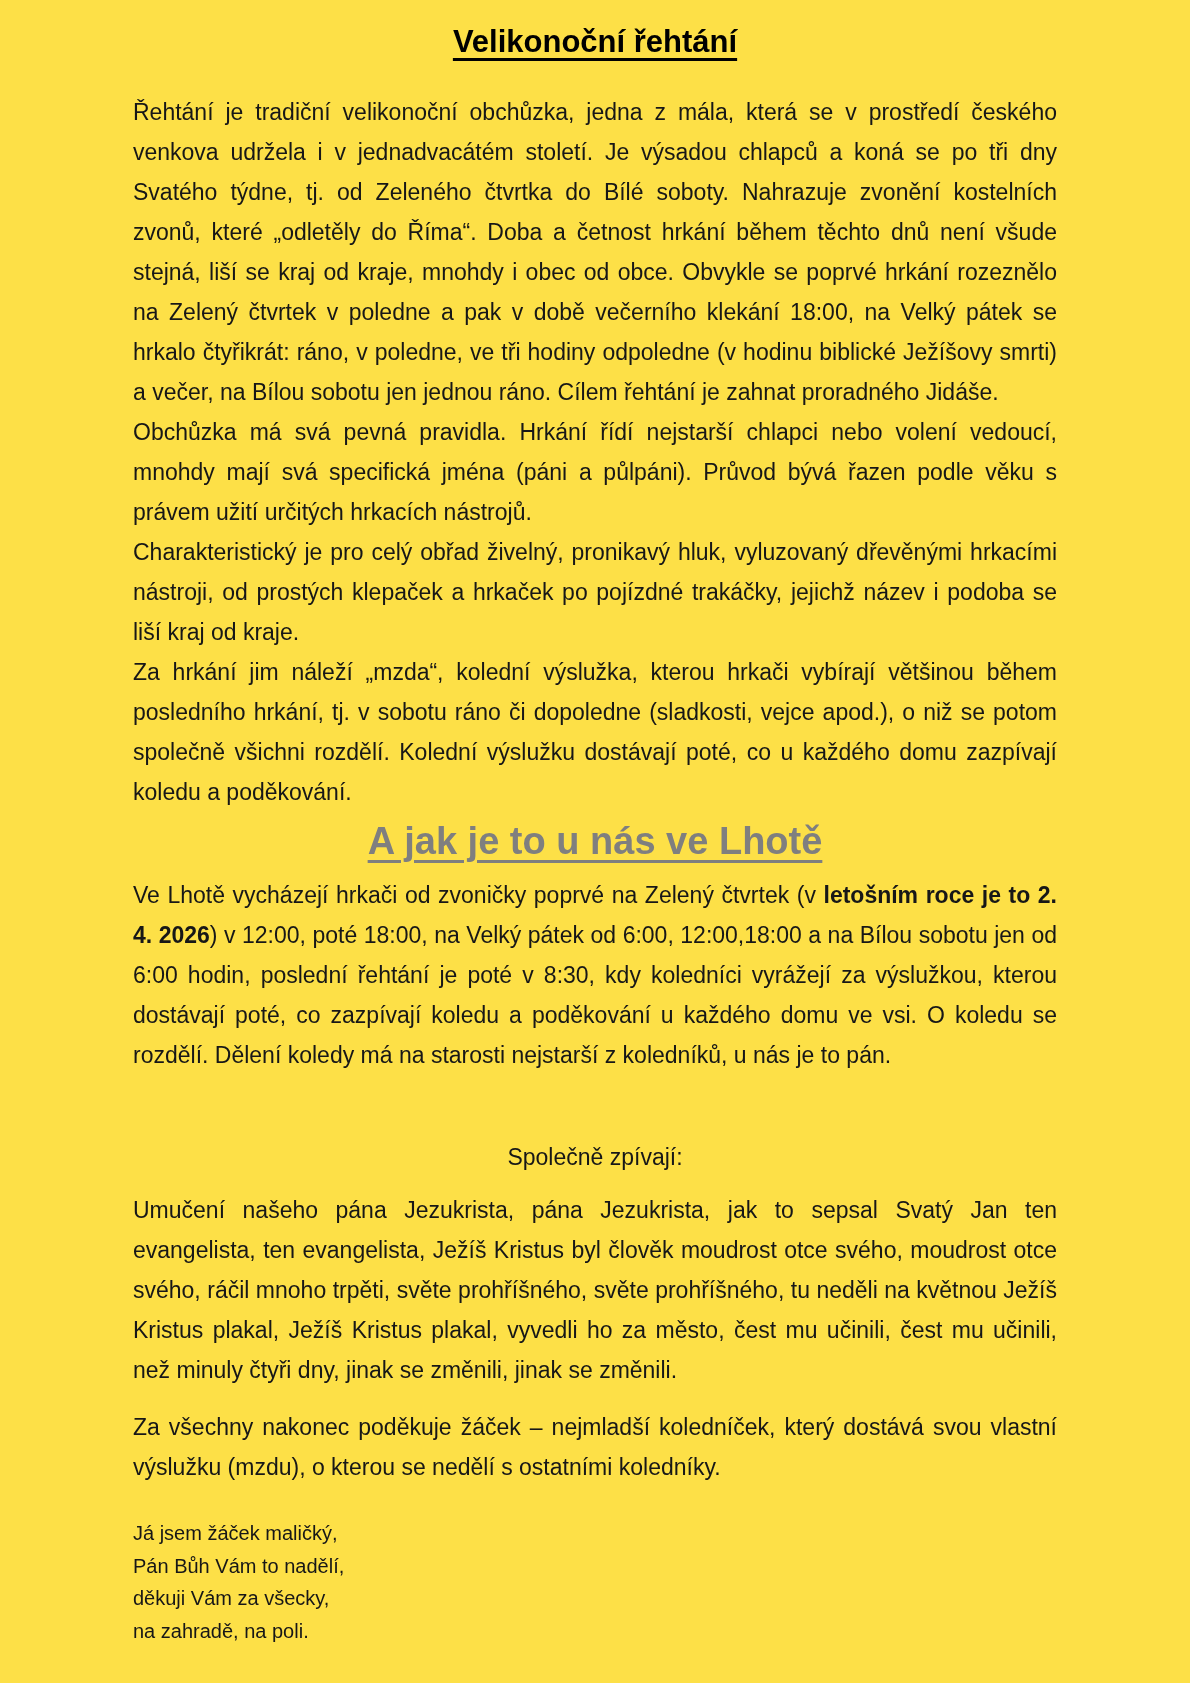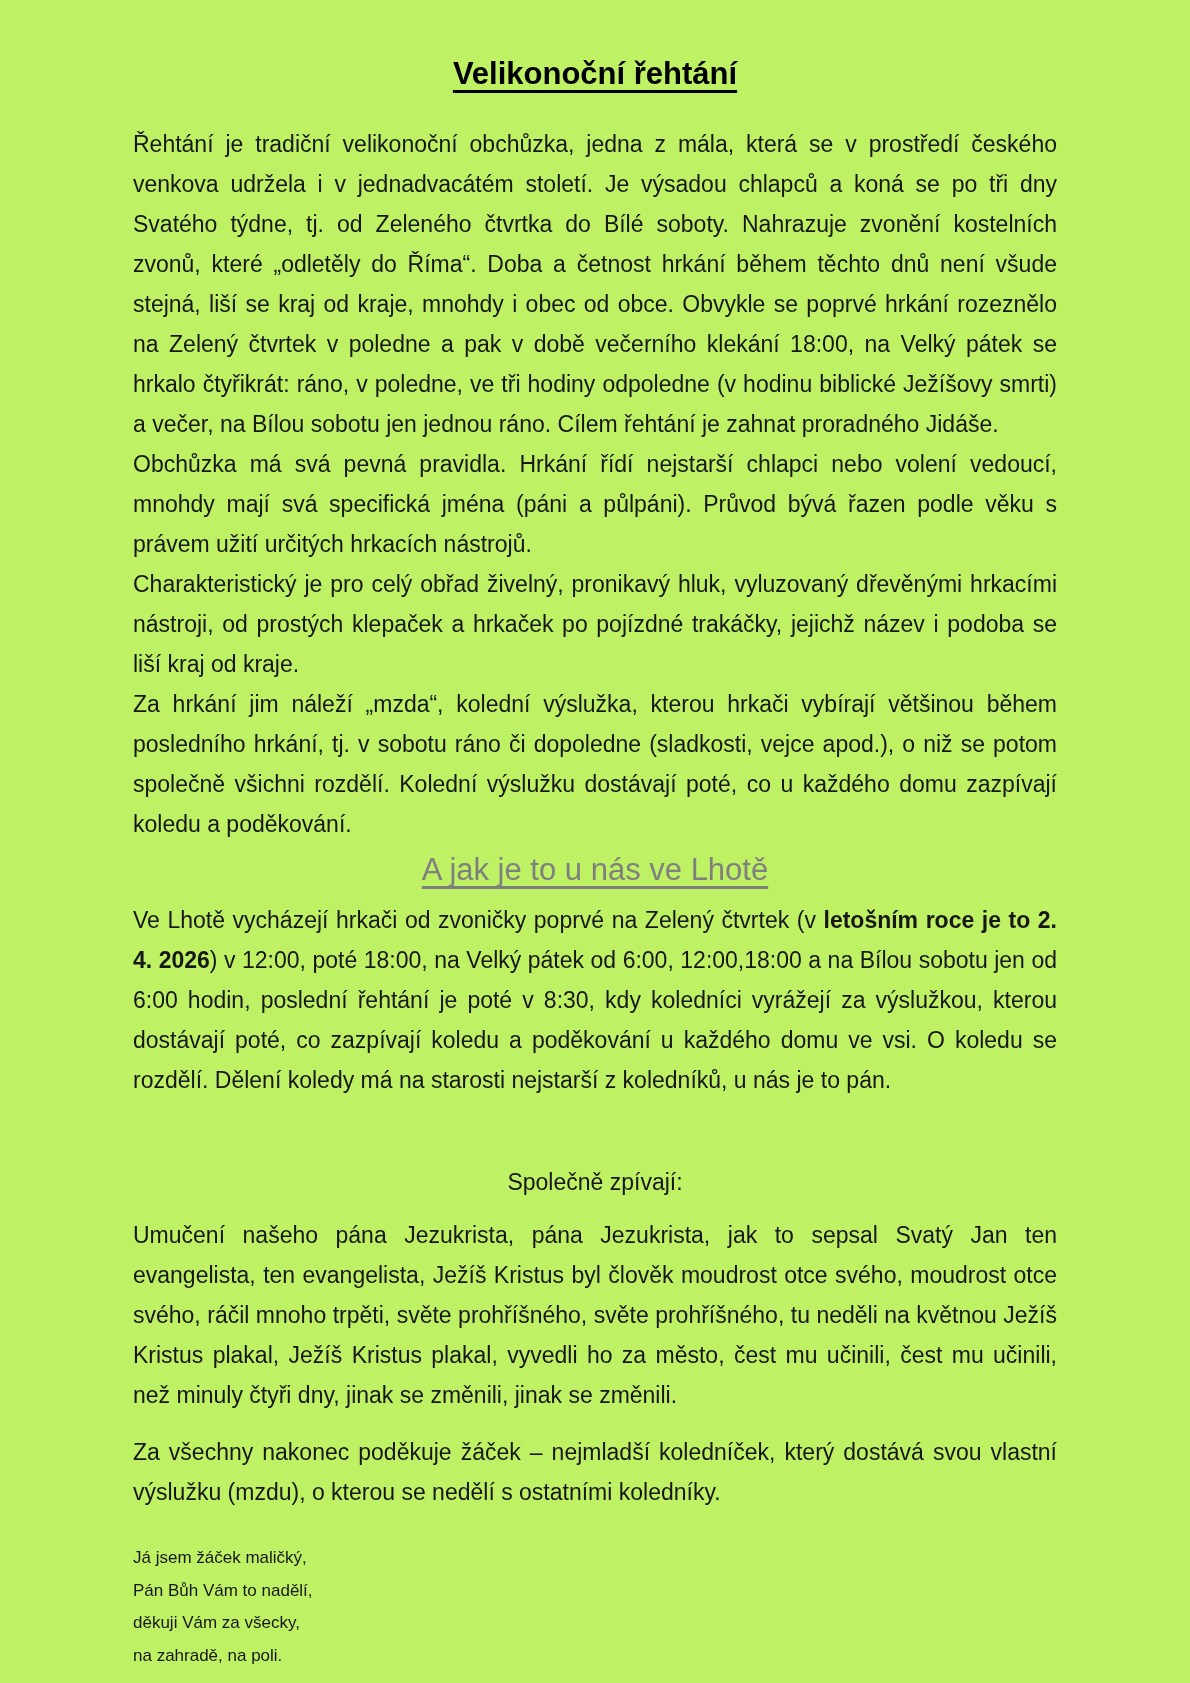--- a/index.html
+++ b/index.html
@@ -5,23 +5,23 @@
   html, body {
     margin: 0;
     padding: 0;
     background: #ffffff;
   }
   .page {
     position: relative;
     width: 1190px;
     height: 1683px;
     margin: 0 auto;
-    background: #bef264;
+    background: #fde047;
     box-sizing: border-box;
-    padding: 56px 133px 0 133px;
+    padding: 24px 133px 0 133px;
     font-family: "Liberation Sans", "DejaVu Sans", sans-serif;
     color: #171717;
     overflow: hidden;
   }
   h1.doc-title {
     margin: 0 0 32px 0;
     text-align: center;
     font-size: 31px;
     font-weight: bold;
     color: #000000;
@@ -34,22 +34,22 @@
   p.body-par {
     margin: 0;
     font-size: 23px;
     line-height: 40px;
     text-align: justify;
     color: #171717;
   }
   h2.section-title {
     margin: 8px 0 12px 0;
     text-align: center;
-    font-size: 31px;
-    font-weight: normal;
+    font-size: 38px;
+    font-weight: bold;
     color: #7f7f7f;
   }
   h2.section-title .underlined {
     text-decoration: underline;
     text-decoration-thickness: 2.5px;
     text-underline-offset: 6px;
   }
   p.sing-label {
     margin-top: 62px;
     text-align: center;
@@ -57,21 +57,21 @@
   p.song-par {
     margin-top: 13px;
   }
   p.thanks-par {
     margin-top: 17px;
   }
   .poem {
     margin-top: 30px;
   }
   .poem .poem-line {
-    font-size: 17px;
+    font-size: 20px;
     line-height: 32.6px;
     text-align: left;
     color: #171717;
   }
   .bold-inline {
     font-weight: bold;
   }
 </style>
 </head>
 <body>

